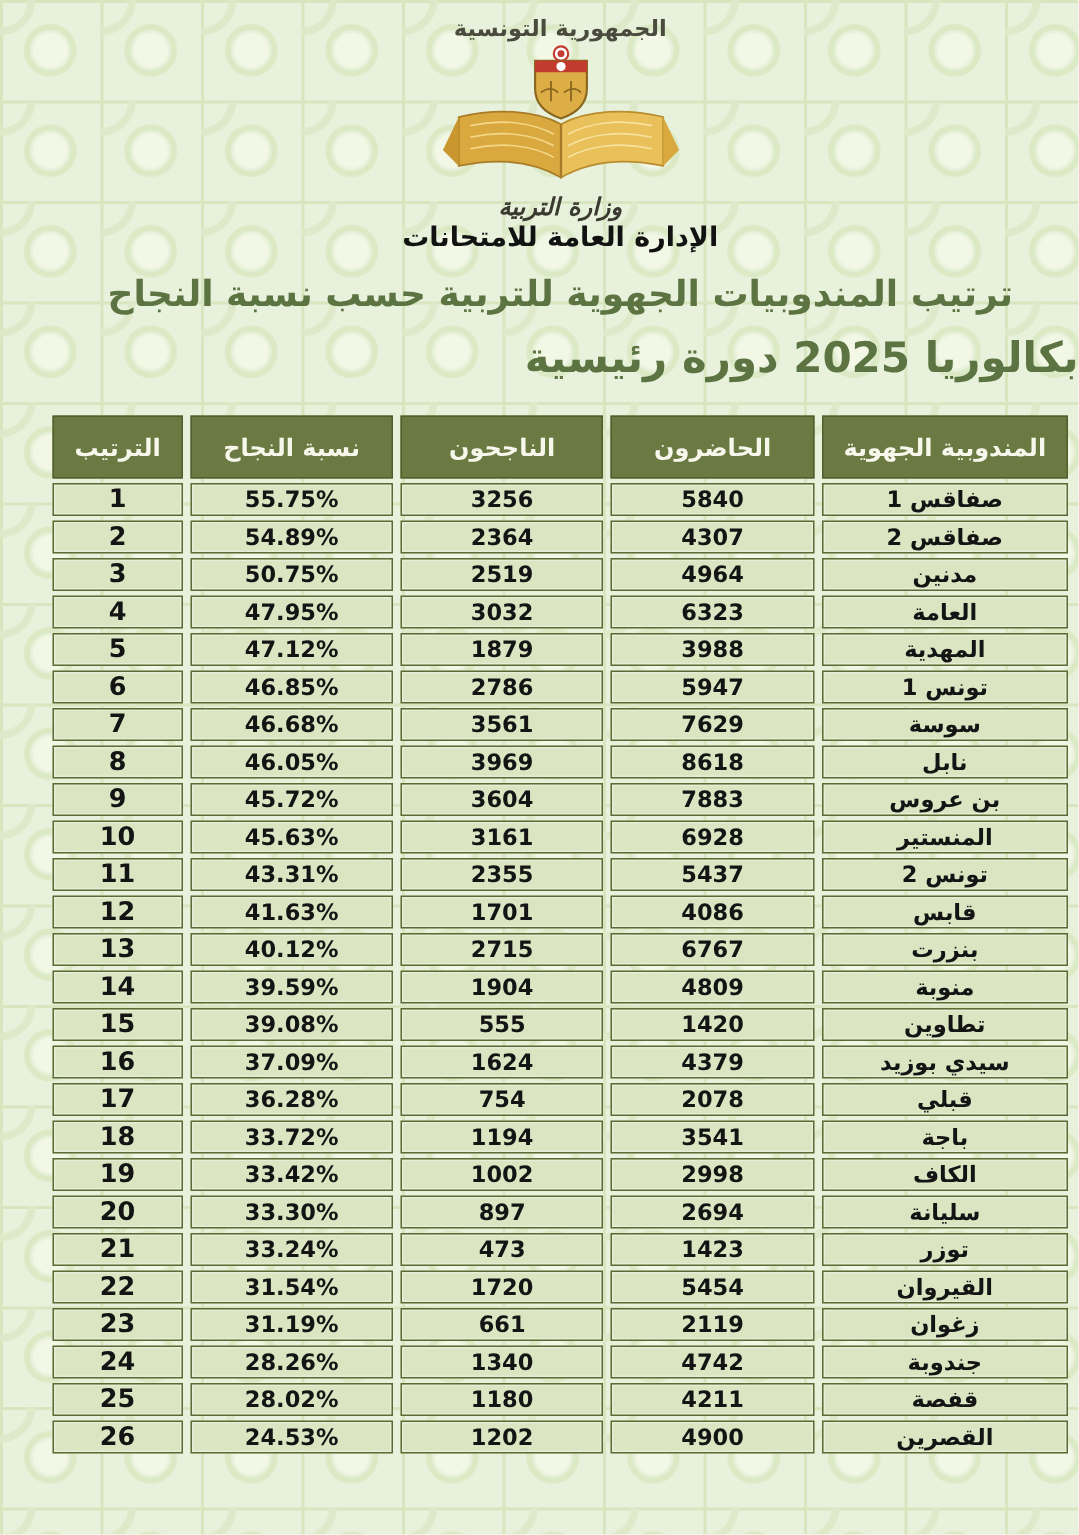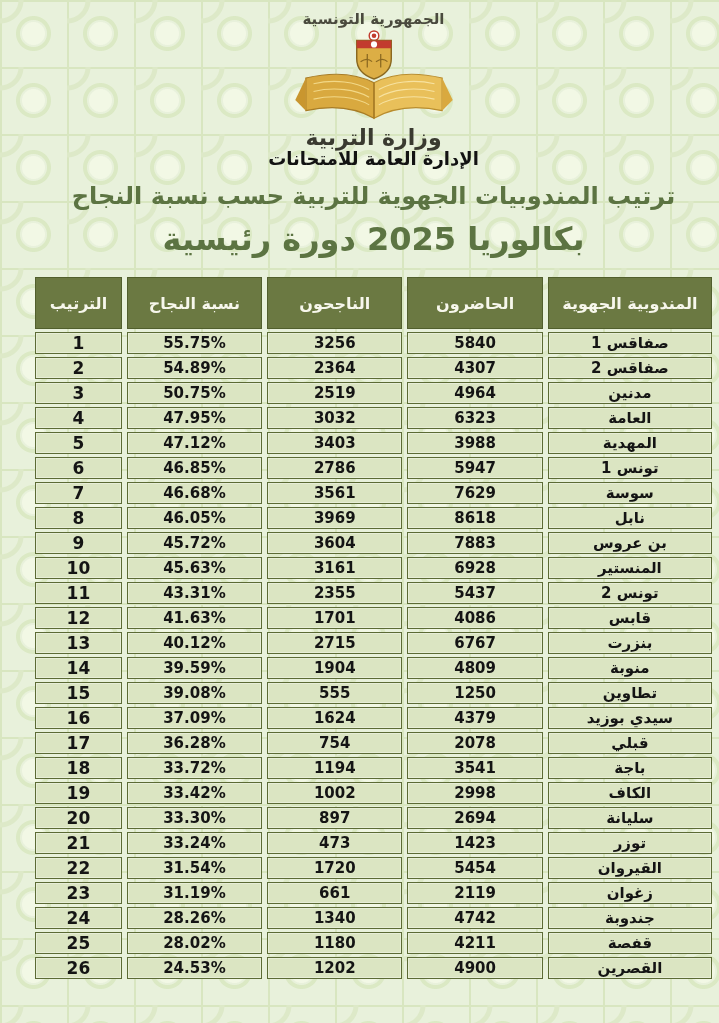--- a/index.html
+++ b/index.html
@@ -23,52 +23,52 @@
   }
 
   .header-block { text-align: center; padding-top: 8px; }
 
   .calligraphy-republic {
     font-size: 15px; font-weight: bold; color: #4a4a3e;
     letter-spacing: 1px; height: 22px; line-height: 22px;
   }
   .emblem-wrap { height: 96px; line-height: 0; }
   .calligraphy-ministry {
-    font-size: 22px; font-weight: bold; color: #3a3a30;
-    height: 24px; line-height: 24px; letter-spacing: 1px;
+    font-size: 16px; font-weight: bold; color: #3a3a30;
+    height: 24px; line-height: 24px; letter-spacing: 1px; font-style: italic;
   }
   .department-line {
     font-size: 18px; font-weight: bold; color: #121212;
     height: 18px; line-height: 18px;
   }
 
   .page-title {
     margin-top: 10px;
     font-size: 24px; font-weight: bold; color: #5c7442;
     line-height: 36px; text-align: center;
   }
   .page-subtitle {
     margin-top: 6px;
-    font-size: 32px; font-weight: bold; color: #5c7442;
-    line-height: 38px; text-align: center;
+    font-size: 28px; font-weight: bold; color: #5c7442;
+    line-height: 38px; text-align: right;
   }
 
   .table-wrap { padding: 16px 2px 0 2px; }
 
   table.results {
     width: 100%;
     table-layout: fixed;
     border-collapse: separate;
     border-spacing: 5px 3px;
   }
   table.results th {
     background: #6b7942;
     color: #f7f7ec;
     font-size: 16px; font-weight: bold;
-    height: 52px;
+    height: 42px;
     border: 1px solid #515f2d;
     text-align: center;
     vertical-align: middle;
   }
   table.results td {
     background: #dbe5c2;
     border: 1px solid #5c6b35;
     height: 22px;
     padding: 0;
     text-align: center;
@@ -166,21 +166,21 @@
           <tr>
             <td>العامة</td>
             <td>6323</td>
             <td>3032</td>
             <td dir="ltr">47.95%</td>
             <td class="rank-cell">4</td>
           </tr>
           <tr>
             <td>المهدية</td>
             <td>3988</td>
-            <td>3403</td>
+            <td>1879</td>
             <td dir="ltr">47.12%</td>
             <td class="rank-cell">5</td>
           </tr>
           <tr>
             <td>تونس 1</td>
             <td>5947</td>
             <td>2786</td>
             <td dir="ltr">46.85%</td>
             <td class="rank-cell">6</td>
           </tr>
@@ -235,21 +235,21 @@
           </tr>
           <tr>
             <td>منوبة</td>
             <td>4809</td>
             <td>1904</td>
             <td dir="ltr">39.59%</td>
             <td class="rank-cell">14</td>
           </tr>
           <tr>
             <td>تطاوين</td>
-            <td>1250</td>
+            <td>1420</td>
             <td>555</td>
             <td dir="ltr">39.08%</td>
             <td class="rank-cell">15</td>
           </tr>
           <tr>
             <td>سيدي بوزيد</td>
             <td>4379</td>
             <td>1624</td>
             <td dir="ltr">37.09%</td>
             <td class="rank-cell">16</td>

